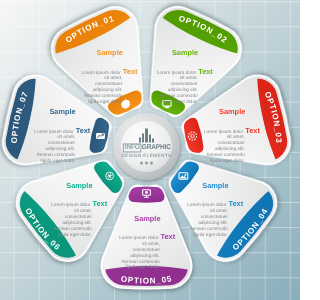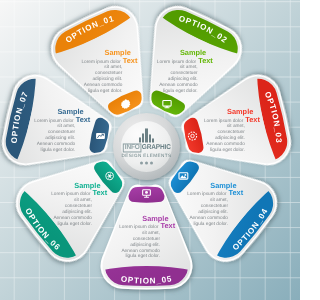--- a/index.html
+++ b/index.html
@@ -2,22 +2,22 @@
 <html><head>
 <meta charset="utf-8">
 <title>Infographic Design Elements</title>
 <style>
 html,body{margin:0;padding:0;width:300px;height:300px;overflow:hidden;background:#fff;}
 body{font-family:"Liberation Sans",sans-serif;-webkit-font-smoothing:antialiased;text-rendering:geometricPrecision;}
 svg text{-webkit-font-smoothing:antialiased;}
 #stage{position:relative;width:300px;height:300px;opacity:0.9999;}
 svg.main{display:block;position:absolute;left:0;top:0;}
 .tb{position:absolute;width:66px;margin-left:-33px;text-align:right;}
-.tb .hd1{font-size:7.4px;font-weight:bold;line-height:7.4px;text-align:right;padding-right:8px;}
-.tb .rowline{display:flex;align-items:baseline;justify-content:flex-end;margin-top:0;}
+.tb .hd1{font-size:7.4px;font-weight:bold;line-height:7.4px;text-align:right;padding-right:16px;}
+.tb .rowline{display:flex;align-items:baseline;justify-content:flex-end;margin-top:11px;}
 .tb .hd2{font-size:7.4px;font-weight:bold;line-height:7.4px;margin-left:2px;width:16px;text-align:left;}
 .tb .bd{font-size:4.75px;line-height:5.9px;color:#80868a;text-align:right;padding-right:16.5px;white-space:nowrap;}
 .tb .bd.first{padding-right:0;}
 .hub{position:absolute;left:0;top:0;width:300px;height:300px;pointer-events:none;}
 .logowrap{position:absolute;left:146.5px;top:146.5px;transform:translate(-50%,-50%);width:70px;text-align:center;}
 .barchart{height:13px;display:flex;align-items:flex-end;justify-content:center;gap:1.1px;margin-bottom:1.6px;}
 .barchart i{display:block;width:2.3px;background:#6d8185;}
 .brand{font-size:7.0px;font-weight:bold;letter-spacing:-0.15px;line-height:7px;color:#6b8287;white-space:nowrap;transform:scaleX(0.93);}
 .brand .bp,.brand .bo{display:inline-block;}
 .brand .bpwrap{display:inline-block;border:0.9px solid #8b9ea1;padding:0 0.7px;color:#93a5a8;position:relative;top:-0.2px;margin-right:0.4px;}

